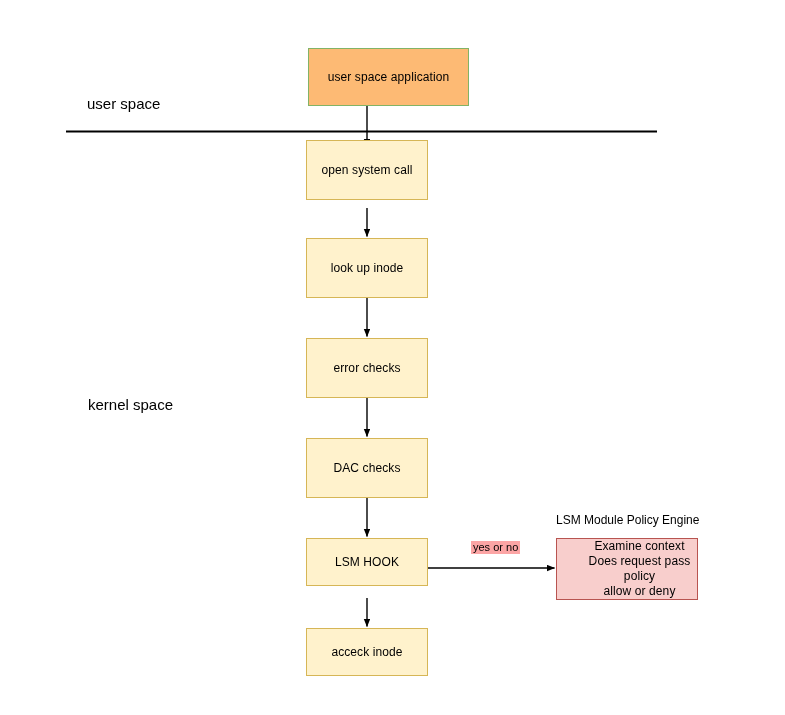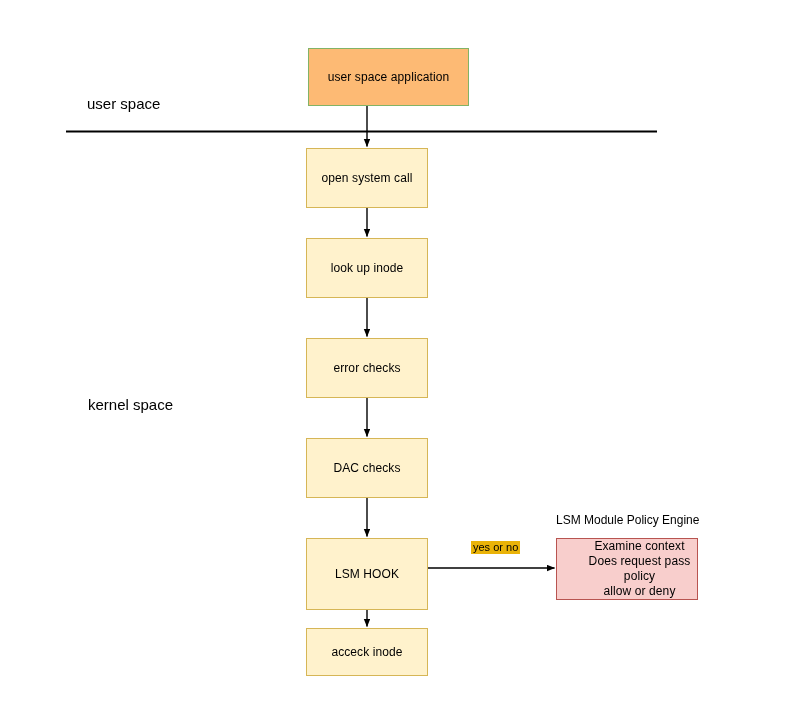--- a/index.html
+++ b/index.html
@@ -61,21 +61,21 @@
     font-size: 12px;
     line-height: 13px;
     color: #000000;
     white-space: nowrap;
   }
   .edge-label {
     position: absolute;
     font-size: 11px;
     line-height: 13px;
     color: #000000;
-    background: #eab308;
+    background: #fca5a5;
     padding: 0 2px;
     white-space: nowrap;
   }
   .multiline {
     white-space: pre-line;
   }
   svg.arrows {
     position: absolute;
     left: 0;
     top: 0;
@@ -109,37 +109,37 @@
   </svg>
 
   <div class="plain-label" style="left:87px; top:76px;margin-top:19px;">user space</div>
 
   <div class="plain-label" style="left:88px; top:396px;">kernel space</div>
 
   <div class="node node-green" style="left:287px; top:48px; width:161px; height:58px;">
     <span>user space application</span>
   </div>
 
-  <div class="node node-yellow" style="left:306px; top:148px; width:122px; height:60px;">
+  <div class="node node-yellow" style="left:306px; top:140px; width:122px; height:60px;">
     <span>open system call</span>
   </div>
 
   <div class="node node-yellow" style="left:306px; top:238px; width:122px; height:60px;">
     <span>look up inode</span>
   </div>
 
   <div class="node node-yellow" style="left:306px; top:338px; width:122px; height:60px;">
     <span>error checks</span>
   </div>
 
   <div class="node node-yellow" style="left:306px; top:438px; width:122px; height:60px;">
     <span>DAC checks</span>
   </div>
 
-  <div class="node node-yellow" style="left:306px; top:538px; width:122px; height:72px;">
+  <div class="node node-yellow" style="left:306px; top:538px; width:122px; height:48px;">
     <span>LSM HOOK</span>
   </div>
 
   <div class="node node-yellow" style="left:306px; top:628px; width:122px; height:48px;">
     <span>acceck inode</span>
   </div>
 
   <div class="node node-pink" style="left:556px; top:538px; width:142px; height:62px;">
     <span class="multiline">Examine context
 Does request pass policy

